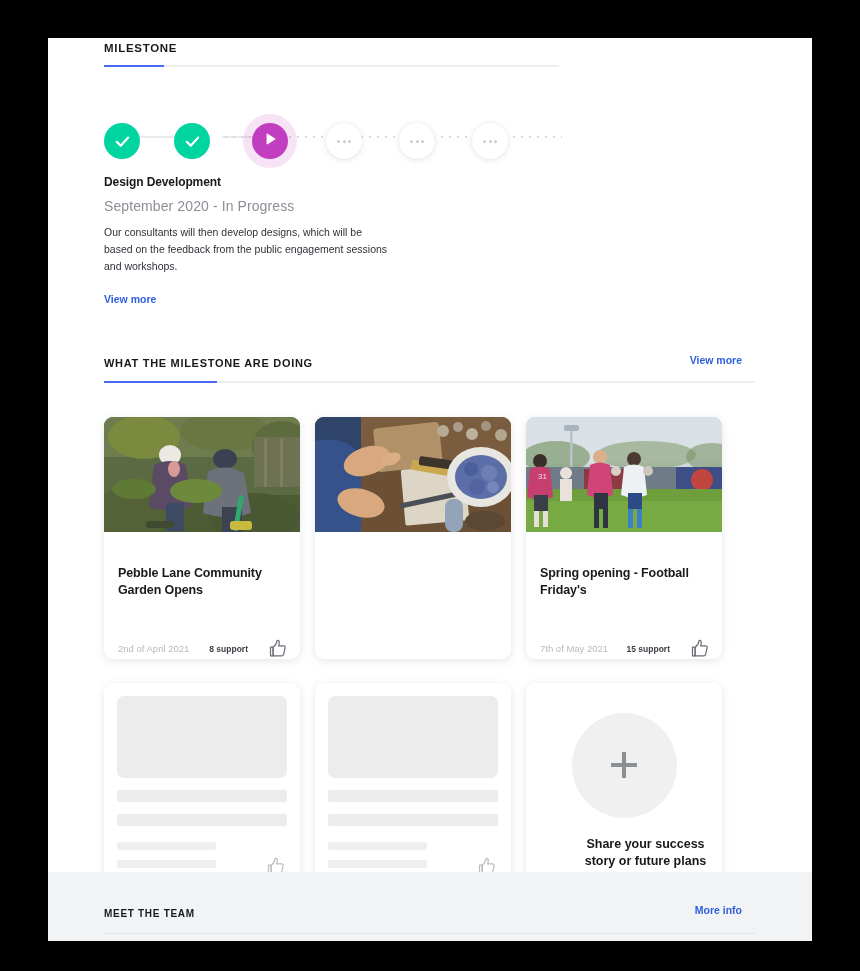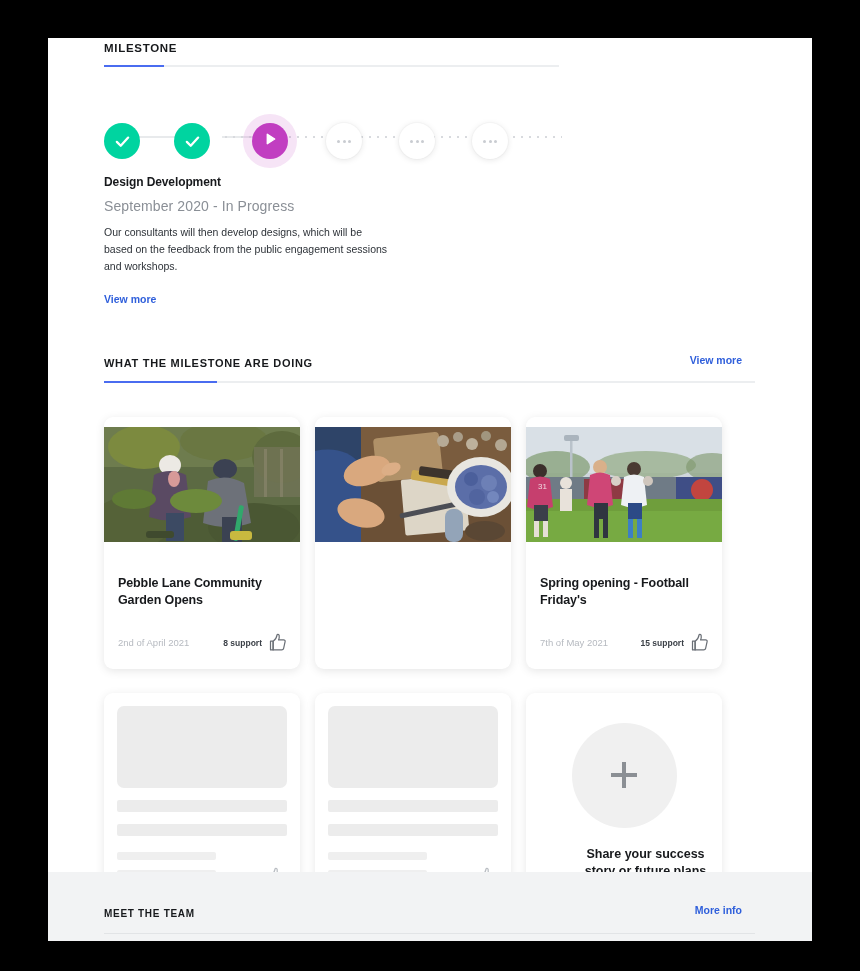--- a/index.html
+++ b/index.html
@@ -196,50 +196,49 @@
     background: #ffffff;
     border-radius: 9px;
     box-shadow: 0 2px 10px rgba(0,0,0,0.10);
     overflow: hidden;
   }
 
   .card-photo {
     height: 134px;
     position: relative;
     overflow: hidden;
-    margin-top: 10px;
   }
   .card-body {
     padding: 14px 14px 0 14px;
     height: 108px;
     position: relative;
   }
   .card-title {
     font-size: 12.5px;
     font-weight: bold;
     color: #17191c;
     line-height: 1.32;
     letter-spacing: -0.1px;
   }
   .card-foot {
     position: absolute;
     left: 14px; right: 12px;
-    bottom: 16px;
+    bottom: 0;
     display: flex;
     align-items: center;
     justify-content: space-between;
   }
   .card-date {
     font-size: 9.5px;
     color: #b6bac0;
   }
   .card-support {
     display: flex;
     align-items: center;
-    gap: 5px;
+    gap: 19px;
   }
   .card-support .cnt {
     font-size: 8.5px;
     font-weight: bold;
     color: #3c4148;
   }
 
   
   .thumb { display:block; }
 

